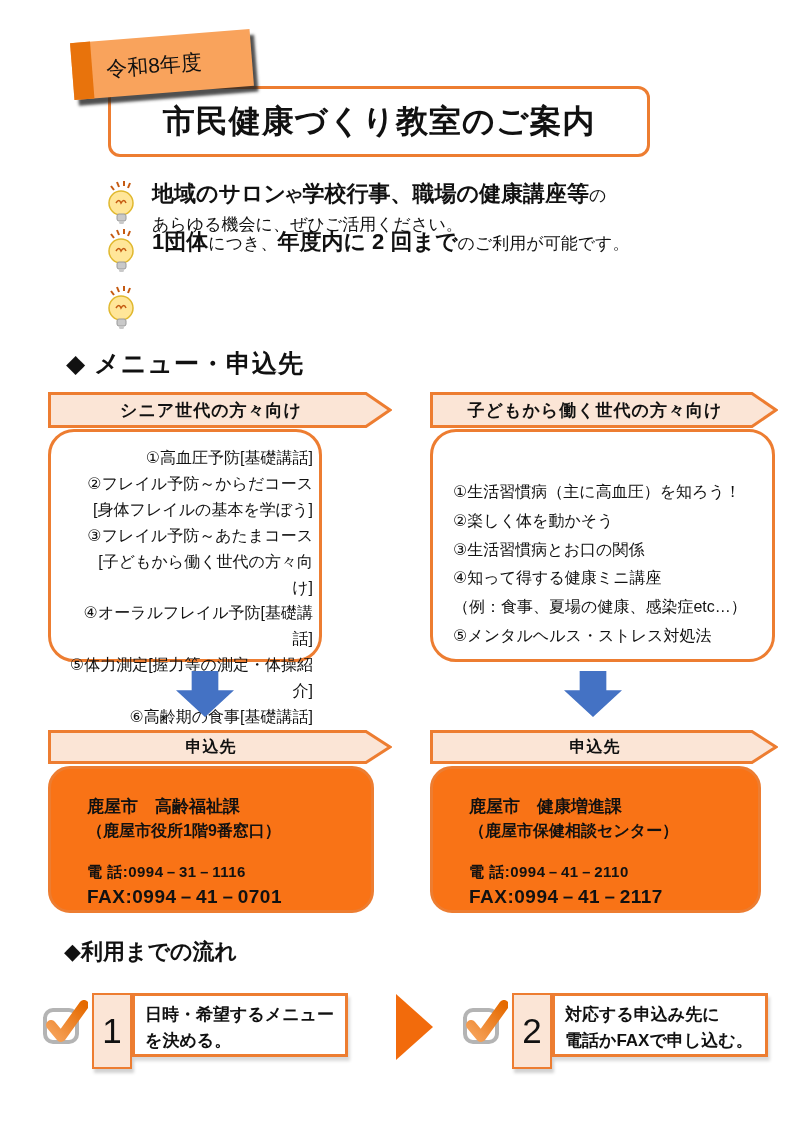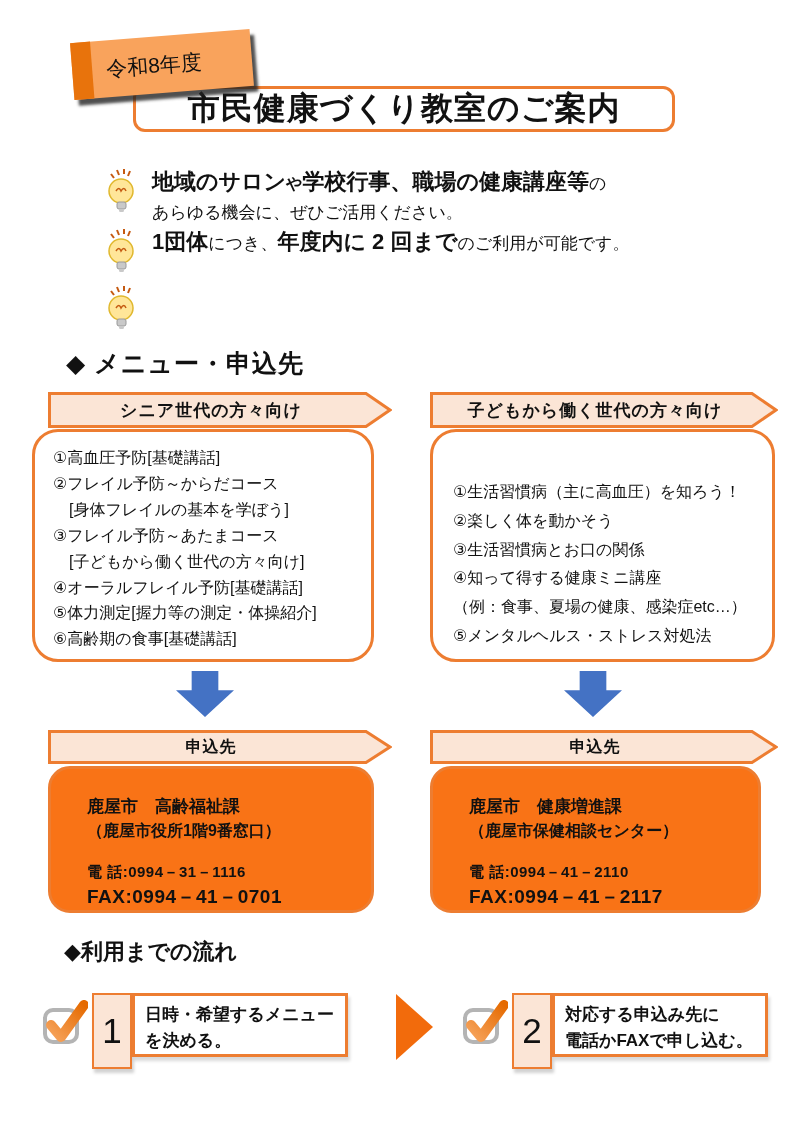--- a/index.html
+++ b/index.html
@@ -23,34 +23,34 @@
     z-index: 3;
   }
   .year-badge .strip {
     position: absolute; left: 0; top: 0; bottom: 0; width: 20px;
     background: #E8730C;
   }
   .year-badge .badge-text {
     margin-left: 34px; font-size: 21px; color: #111;
   }
   .title-box {
-    position: absolute; left: 133px; top: 86px;
-    width: 542px; height: 46px;
+    position: absolute; left: 108px; top: 86px;
+    width: 542px; height: 71px;
     border: 3px solid #ED7D31; border-radius: 12px;
     background: #fff;
     display: flex; align-items: center; justify-content: center;
     z-index: 2;
   }
   .title-box .title-text {
     font-size: 32px; font-weight: bold; letter-spacing: 1px;
   }
 
   
   .bullet { position: absolute; left: 102px; display: flex; gap: 10px; align-items: flex-start; }
-  .bullet.b1 { top: 166px; }
+  .bullet.b1 { top: 178px; }
   .bullet.b2 { top: 226px; }
   .bullet.b3 { top: 283px; }
   .bulb-wrap { width: 40px; flex: 0 0 40px; }
   .bullet-text { padding-top: 1px; }
   .sg-b  { font-size: 22px; font-weight: bold; }
   .sg-b2 { font-size: 21px; font-weight: bold; }
   .sg-bn { font-size: 16px; font-weight: bold; }
   .sg-n  { font-size: 17px; }
   .b-line2 { font-size: 17px; margin-top: 4px; }
 
@@ -69,40 +69,40 @@
   .banner.senior  { left: 48px;  top: 392px; width: 344px; }
   .banner.working { left: 430px; top: 392px; width: 348px; }
   .banner.apply-l { left: 48px;  top: 730px; width: 344px; height: 34px; }
   .banner.apply-r { left: 430px; top: 730px; width: 348px; height: 34px; }
   .banner.apply-l .banner-label, .banner.apply-r .banner-label { font-size: 16px; }
 
   .menu-box {
     position: absolute; top: 429px; height: 233px;
     background: #fff; border: 3px solid #ED7D31; border-radius: 26px;
   }
-  .menu-box.left  { left: 32px;  width: 342px; }
+  .menu-box.left  { left: 48px;  width: 274px; text-align: right; }
   .menu-box.right { left: 430px; width: 345px; }
   .menu-box.left  .menu-list { padding: 13px 6px 0 18px; font-size: 16px; line-height: 1.62; }
   .menu-box.right .menu-list { padding: 46px 6px 0 20px; font-size: 16px; line-height: 1.8; }
 
   .down-arrow {
     position: absolute; width: 58px; height: 46px; top: 671px;
     background: #4472C4;
     clip-path: polygon(27% 0, 73% 0, 73% 42%, 100% 42%, 50% 100%, 0 42%, 27% 42%);
   }
   .down-arrow.left  { left: 176px; }
   .down-arrow.right { left: 564px; }
 
   .contact-box {
     position: absolute; top: 766px; height: 147px;
     background: #f97316; border: 3px solid #ED7D31; border-radius: 22px;
     padding: 26px 0 0 36px;
   }
   .contact-box.left  { left: 48px;  width: 326px; }
-  .contact-box.right { left: 430px; width: 331px; border-radius: 21px; }
+  .contact-box.right { left: 430px; width: 331px; }
   .contact-name  { font-size: 17px; font-weight: bold; }
   .contact-place { font-size: 16px; font-weight: bold; margin-top: 3px; }
   .contact-tel   { font-size: 15px; font-weight: bold; margin-top: 21px; letter-spacing: 0.5px; }
   .contact-fax   { font-size: 19px; font-weight: bold; margin-top: 2px; letter-spacing: 0.5px; }
 
   
   .flow-heading {
     position: absolute; left: 64px; top: 937px;
     font-size: 22px; font-weight: bold;
   }

